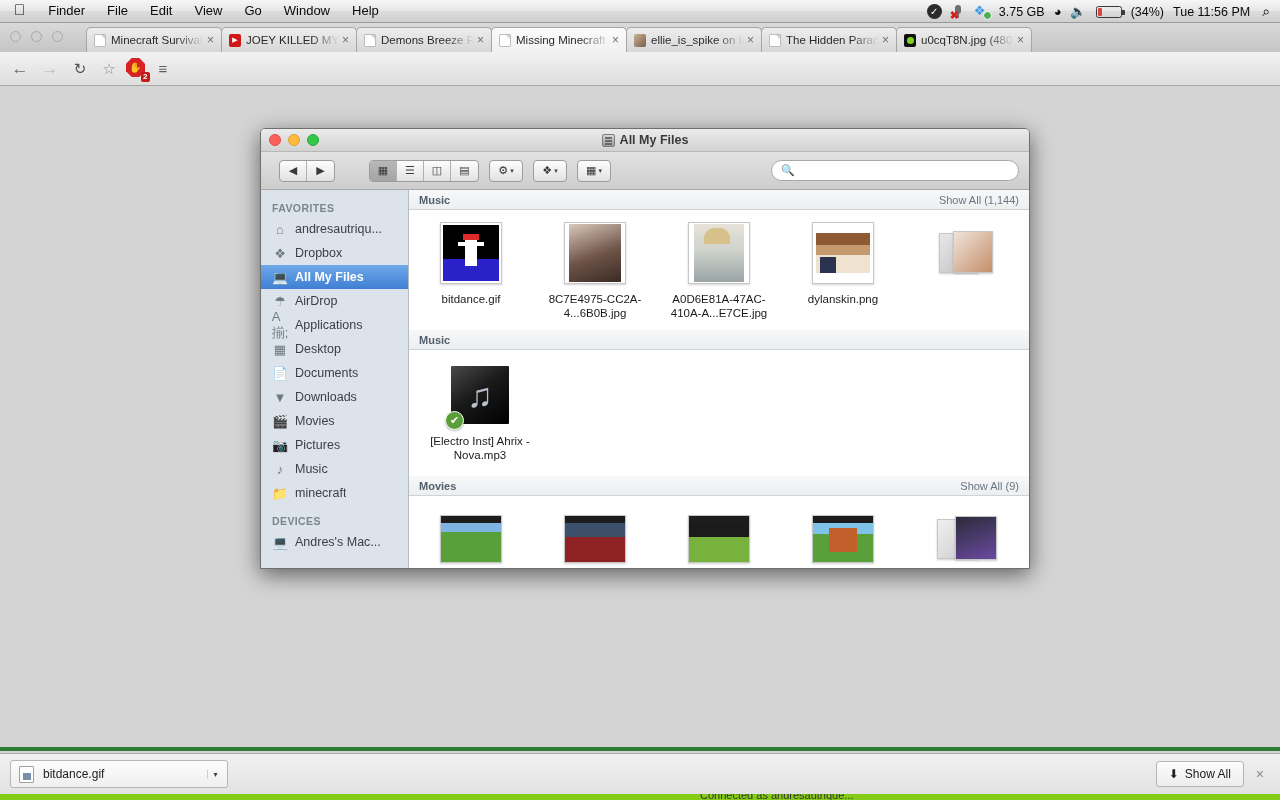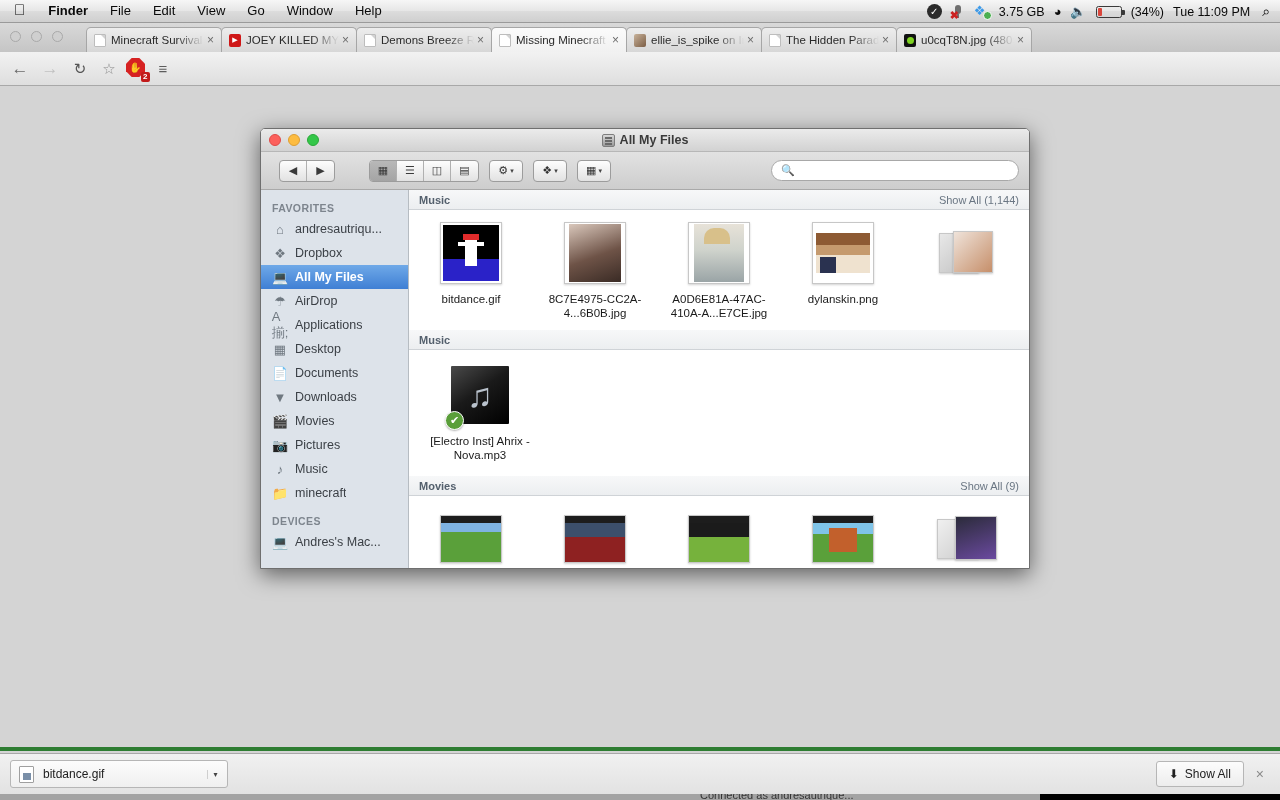--- a/index.html
+++ b/index.html
@@ -15,21 +15,21 @@
   .menubar {
     position: absolute; top: 0; left: 0; width: 1280px; height: 23px;
     background: linear-gradient(to bottom, #f6f6f6 0%, #e6e6e6 50%, #dcdcdc 51%, #cfcfcf 100%);
     border-bottom: 1px solid #9a9a9a;
     display: flex; align-items: center;
     font-size: 13px; color: #0a0a0a;
     z-index: 50;
   }
   .mb-left { display: flex; align-items: center; padding-left: 10px; gap: 0px; }
   .mb-item { padding: 0 11px; line-height: 22px; white-space: nowrap; }
-  .mb-item.bold { font-weight: bold; }
+  .mb-item.bold { font-weight: normal; }
   .mb-apple { padding: 0 12px 0 4px; font-size: 15px; line-height: 22px; position: relative; top: -1px; }
   .mb-right { position: absolute; right: 6px; top: 0; height: 23px; display: flex; align-items: center; gap: 9px; font-size: 12.5px; }
   .mb-icon { display: inline-flex; align-items: center; justify-content: center; }
 
   .ic-check { width: 15px; height: 15px; border-radius: 50%; background: #2b2b2b; color: #fff; font-size: 10px; display:flex; align-items:center; justify-content:center; }
   .ic-mic { position: relative; width: 14px; height: 15px; }
   .ic-mic .body { position:absolute; left:4px; top:1px; width:6px; height:9px; border-radius:3px; background:#6f6f6f; }
   .ic-mic .stand { position:absolute; left:6px; top:10px; width:2px; height:4px; background:#6f6f6f; }
   .ic-mic .x { position:absolute; left:-1px; top:5px; color:#cc2222; font-size:11px; font-weight:bold; }
   .ic-dropbox { position: relative; width: 16px; height: 15px; }
@@ -233,21 +233,21 @@
     z-index: 40;
   }
   .dl-item { width: 218px; height:28px; background: linear-gradient(to bottom,#fcfcfc,#efefef); border:1px solid #b6b6b6; border-radius:3px; display:flex;align-items:center; padding: 0 4px 0 8px; font-size:12px; color:#202020;}
   .dl-fileicon { width:15px;height:17px;background:#fff;border:1px solid #9f9f9f;border-radius:1px; margin-right:9px; position:relative;}
   .dl-fileicon::after{content:"";position:absolute;left:3px;top:6px;width:8px;height:7px;background:#7a8fa8;}
   .dl-name{flex:1;}
   .dl-caret{width:16px;text-align:center;border-left:1px solid #cfcfcf;color:#444;font-size:8px;}
   .dl-right { margin-left:auto; display:flex; align-items:center; gap:12px; padding-right:6px;}
   .showall-btn { height:26px; border:1px solid #b6b6b6; border-radius:3px; background:linear-gradient(to bottom,#fcfcfc,#ededed); display:flex;align-items:center;gap:6px;padding:0 12px;font-size:12px;color:#202020;}
   .dl-close{color:#8a8a8a;font-size:14px;}
-  .statusbar { position:absolute; left:0; top:794px; width:1040px; height:6px; background:#a3a3a3; overflow:hidden;}
+  .statusbar { position:absolute; left:0; top:794px; width:1280px; height:6px; background:#84cc16; overflow:hidden;}
   .statusbar .txt { position:absolute; left:700px; top:-5px; font-size:11px; color:#333; white-space:nowrap;}
   .greenline { position:absolute; left:0; top:747px; width:1280px; height:4px; background:#2e7d32; z-index:45;}
   .desk-left { position:absolute; left:0; top:86px; width:155px; height:661px; background:#0d0d0d; }
   .desk-right { position:absolute; left:1115px; top:86px; width:165px; height:661px; background:#0d0d0d; }
   .vscroll { position:absolute; right:0; top:86px; width:13px; height:661px; background:#efefef; border-left:1px solid #cfcfcf;}
   .vscroll .thumbbar { position:absolute; left:3px; top:10px; width:7px; height:120px; background:#c2c2c2; border-radius:4px;}
 </style>
 </head>
 <body>
 
@@ -278,21 +278,21 @@
         <span class="db">❖</span>
           <span class="ok"></span>
       </span>
       <span>3.75 GB</span>
       <span class="mb-icon ic-wifi">◕</span>
       <span class="mb-icon ic-vol">🔈</span>
       <span class="batt">
           <span class="fill"></span>
         </span>
       <span>(34%)</span>
-      <span>Tue 11:09 PM</span>
+      <span>Tue 11:56 PM</span>
       <span class="mb-search">⌕</span>
     </div>
   </div>
 
   <div class="chrome">
     <div class="tabstrip">
       <div class="win-dots">
           <i></i>
           <i></i>
           <i></i>

